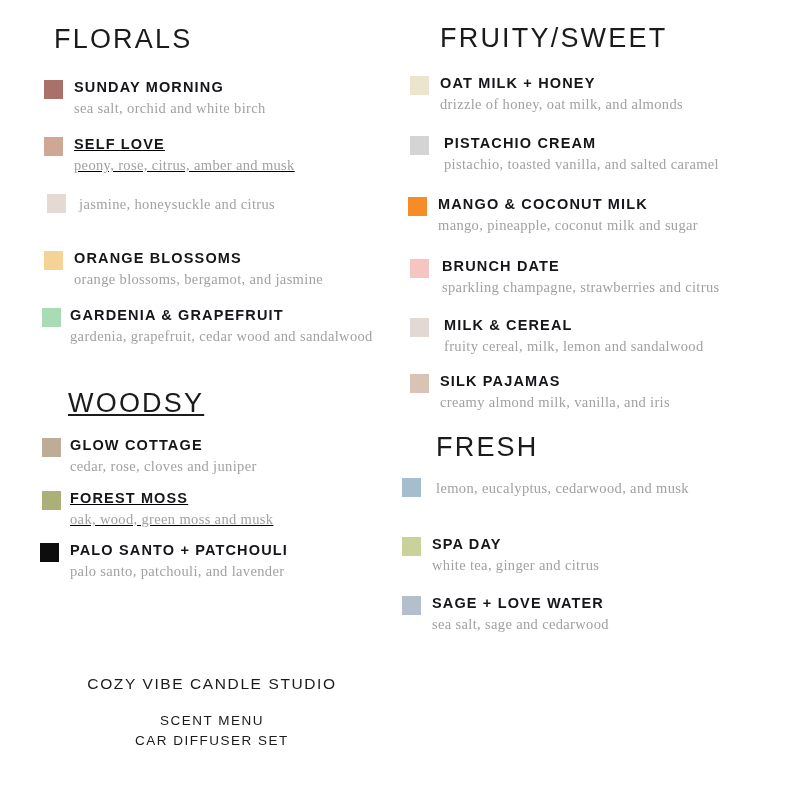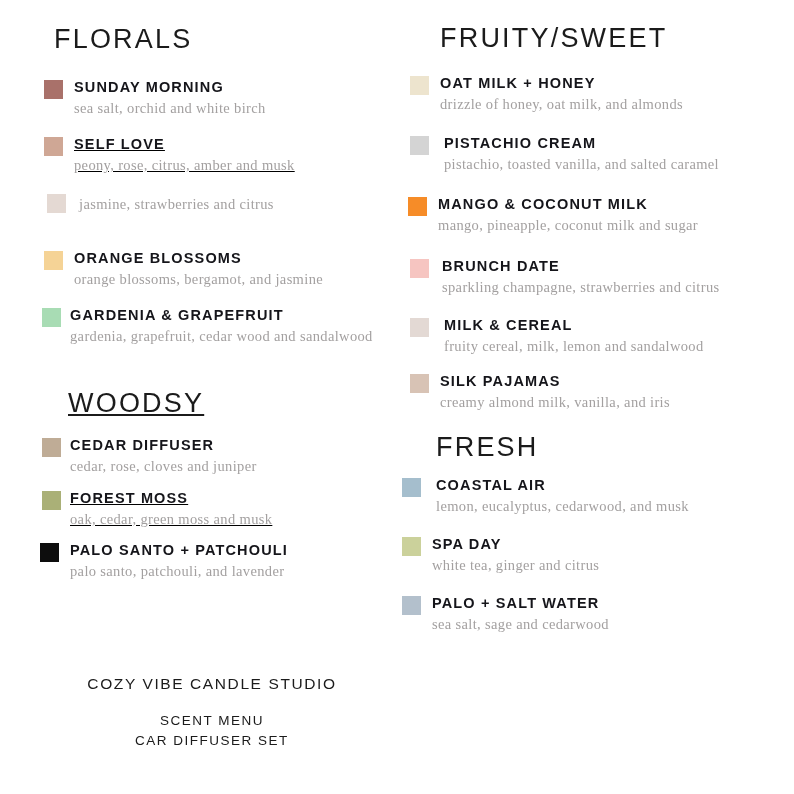--- a/index.html
+++ b/index.html
@@ -110,50 +110,50 @@
       <div class="entry" style="position: absolute; top: 135px; left: 22px; text-decoration: underline;">
         <span class="swatch" style="background: rgb(207, 167, 149);"></span>
         <div class="entry-body" style="padding-left: 30px;">
           <div class="scent-name">SELF LOVE</div>
           <div class="scent-notes">peony, rose, citrus, amber and musk</div>
         </div>
       </div>
       <div class="entry" style="position: absolute; top: 192px; left: 25px;">
         <span class="swatch" style="background: rgb(228, 217, 211);"></span>
         <div class="entry-body" style="padding-left: 32px;">
-          <div class="scent-notes">jasmine, strawberries and citrus</div>
+          <div class="scent-notes">jasmine, honeysuckle and citrus</div>
         </div>
       </div>
       <div class="entry" style="position: absolute; top: 249px; left: 22px;">
         <span class="swatch" style="background: rgb(245, 211, 150);"></span>
         <div class="entry-body" style="padding-left: 30px;">
           <div class="scent-name">ORANGE BLOSSOMS</div>
           <div class="scent-notes">orange blossoms, bergamot, and jasmine</div>
         </div>
       </div>
       <div class="entry" style="position: absolute; top: 306px; left: 20px;">
         <span class="swatch" style="background: rgb(168, 220, 180);"></span>
         <div class="entry-body" style="padding-left: 28px;">
           <div class="scent-name">GARDENIA &amp; GRAPEFRUIT</div>
           <div class="scent-notes">gardenia, grapefruit, cedar wood and sandalwood</div>
         </div>
       </div>
       <div class="section-title" style="position: absolute; top: 390px; left: 46px; text-decoration: underline;">WOODSY</div>
       <div class="entry" style="position: absolute; top: 436px; left: 20px;">
         <span class="swatch" style="background: rgb(191, 172, 150);"></span>
         <div class="entry-body" style="padding-left: 28px;">
-          <div class="scent-name">CEDAR DIFFUSER</div>
+          <div class="scent-name">GLOW COTTAGE</div>
           <div class="scent-notes">cedar, rose, cloves and juniper</div>
         </div>
       </div>
       <div class="entry" style="position: absolute; top: 489px; left: 20px;">
         <span class="swatch" style="background: rgb(170, 176, 119);"></span>
         <div class="entry-body" style="padding-left: 28px; text-decoration: underline;">
           <div class="scent-name">FOREST MOSS</div>
-          <div class="scent-notes">oak, cedar, green moss and musk</div>
+          <div class="scent-notes">oak, wood, green moss and musk</div>
         </div>
       </div>
       <div class="entry" style="position: absolute; top: 541px; left: 18px;">
         <span class="swatch" style="background: rgb(13, 13, 13);"></span>
         <div class="entry-body" style="padding-left: 30px;">
           <div class="scent-name">PALO SANTO + PATCHOULI</div>
           <div class="scent-notes">palo santo, patchouli, and lavender</div>
         </div>
       </div>
       <div class="footer" style="top: 675px;">
@@ -205,32 +205,31 @@
         <span class="swatch" style="background: rgb(216, 195, 181);"></span>
         <div class="entry-body" style="padding-left: 30px;">
           <div class="scent-name">SILK PAJAMAS</div>
           <div class="scent-notes">creamy almond milk, vanilla, and iris</div>
         </div>
       </div>
       <div class="section-title" style="position: absolute; top: 434px; left: 34px;">FRESH</div>
       <div class="entry" style="position: absolute; top: 476px; left: 0px;">
         <span class="swatch" style="background: rgb(165, 190, 205);"></span>
         <div class="entry-body" style="padding-left: 34px;">
-          <div class="scent-name">COASTAL AIR</div>
           <div class="scent-notes">lemon, eucalyptus, cedarwood, and musk</div>
         </div>
       </div>
       <div class="entry" style="position: absolute; top: 535px; left: 0px;">
         <span class="swatch" style="background: rgb(203, 209, 155);"></span>
         <div class="entry-body" style="padding-left: 30px;">
           <div class="scent-name">SPA DAY</div>
           <div class="scent-notes">white tea, ginger and citrus</div>
         </div>
       </div>
       <div class="entry" style="position: absolute; top: 594px; left: 0px;">
         <span class="swatch" style="background: rgb(179, 192, 204);"></span>
         <div class="entry-body" style="padding-left: 30px;">
-          <div class="scent-name">PALO + SALT WATER</div>
+          <div class="scent-name">SAGE + LOVE WATER</div>
           <div class="scent-notes">sea salt, sage and cedarwood</div>
         </div>
       </div>
     </div>
 </div>
 
 </body></html>

